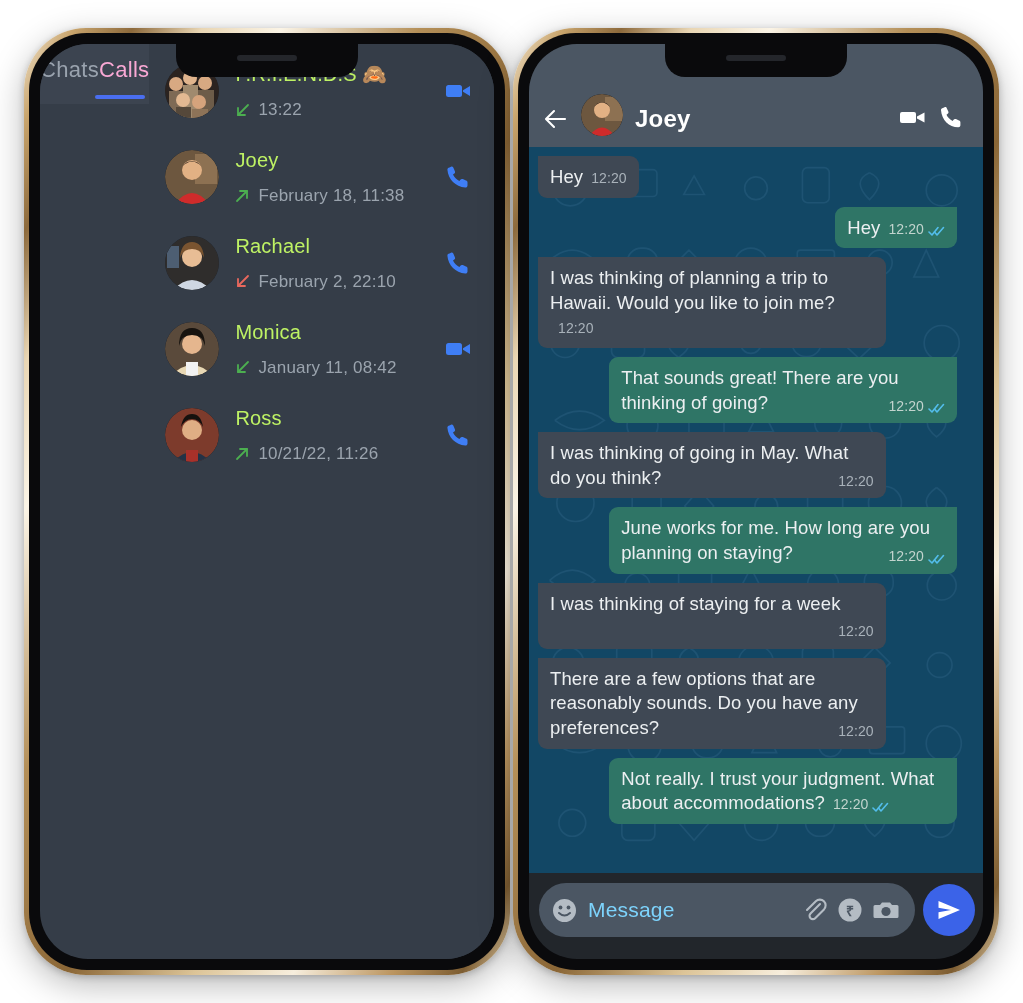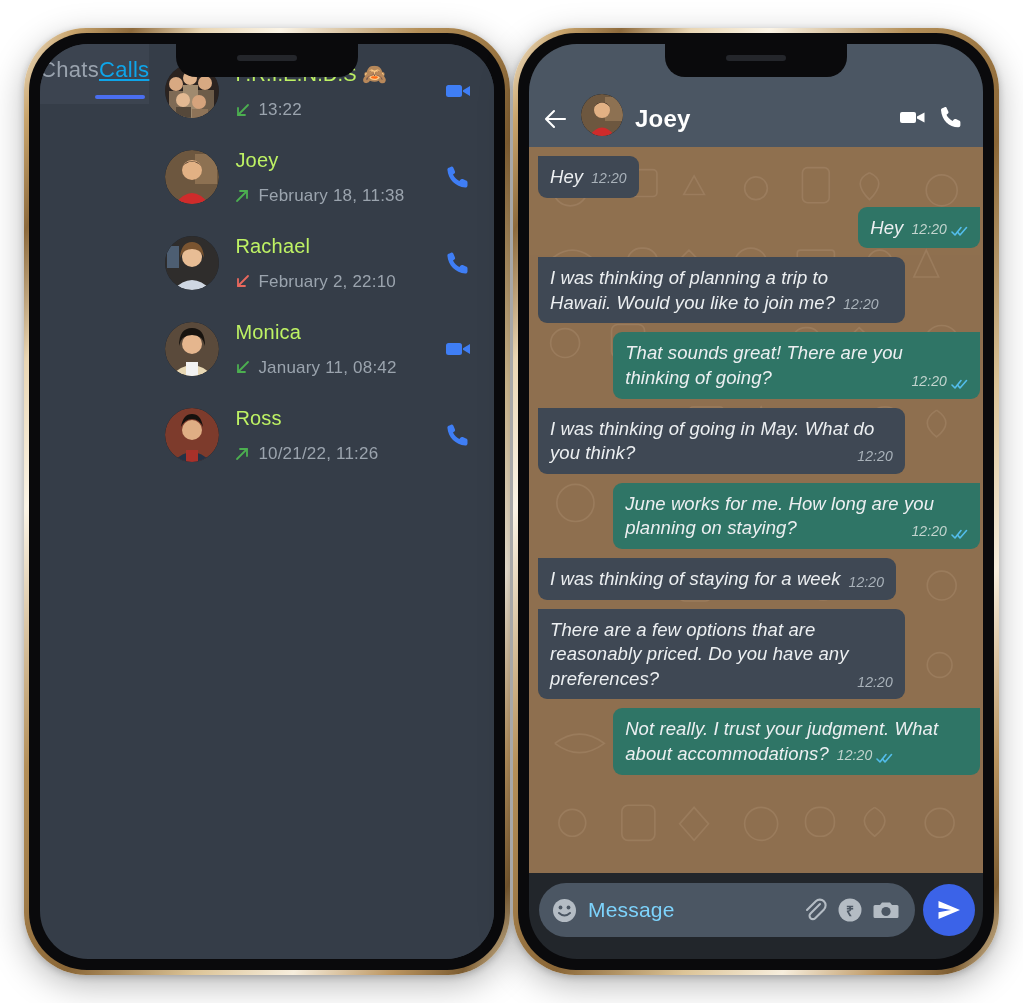--- a/index.html
+++ b/index.html
@@ -97,21 +97,21 @@
     flex: 1;
     display: flex;
     align-items: center;
     justify-content: center;
     font-size: 22px;
     letter-spacing: .3px;
     color: #9aa3ae;
     cursor: pointer;
     padding-bottom: 8px;
   }
-  .tab.active { color: #0ea5e9; text-decoration: underline; }
+  .tab.active { color: #f9a8d4; }
   .tab-underline {
     position: absolute;
     bottom: 5px;
     left: 50%;
     width: 46%;
     height: 4px;
     border-radius: 2px;
     background: #4a6ef0;
   }
   .tabs-divider {
@@ -192,23 +192,22 @@
     letter-spacing: .2px;
     flex: 1 1 auto;
     margin-bottom: 3px;
   }
   .hdr-icon { width: 27px; height: 27px; flex: 0 0 auto; cursor: pointer; margin-bottom: 5px; }
 
   .chat-body {
     flex: 1 1 auto;
     position: relative;
     overflow: hidden;
-    background-color: #fdba74;
-    padding: 9px 3px 0 9px;
-    font-style: italic;
+    background-color: #0369a1;
+    padding: 9px 26px 0 9px;
   }
   .doodle {
     position: absolute;
     inset: 0;
     opacity: .5;
     pointer-events: none;
   }
   .msgs {
     position: relative;
     z-index: 2;
@@ -708,21 +707,21 @@
               <div class="row in">
                 <div class="bubble in">
                   <span class="txt">I was thinking of staying for a week</span><span class="meta floatend">
                       <span>12:20</span>
                     </span>
                 </div>
               </div>
 
               <div class="row in">
                 <div class="bubble in">
-                  <span class="txt">There are a few options that are reasonably priced. Do you have any preferences?</span><span class="meta floatend">
+                  <span class="txt">There are a few options that are reasonably sounds. Do you have any preferences?</span><span class="meta floatend">
                       <span>12:20</span>
                     </span>
                 </div>
               </div>
 
               <div class="row out">
                 <div class="bubble out">
                   <span class="txt">Not really. I trust your judgment. What about accommodations?</span><span class="meta">
                       <span>12:20</span>
                       <span class="ticks"><svg viewBox="0 0 17 11" fill="none" stroke="#53bdeb" stroke-width="1.6" stroke-linecap="round" stroke-linejoin="round">

